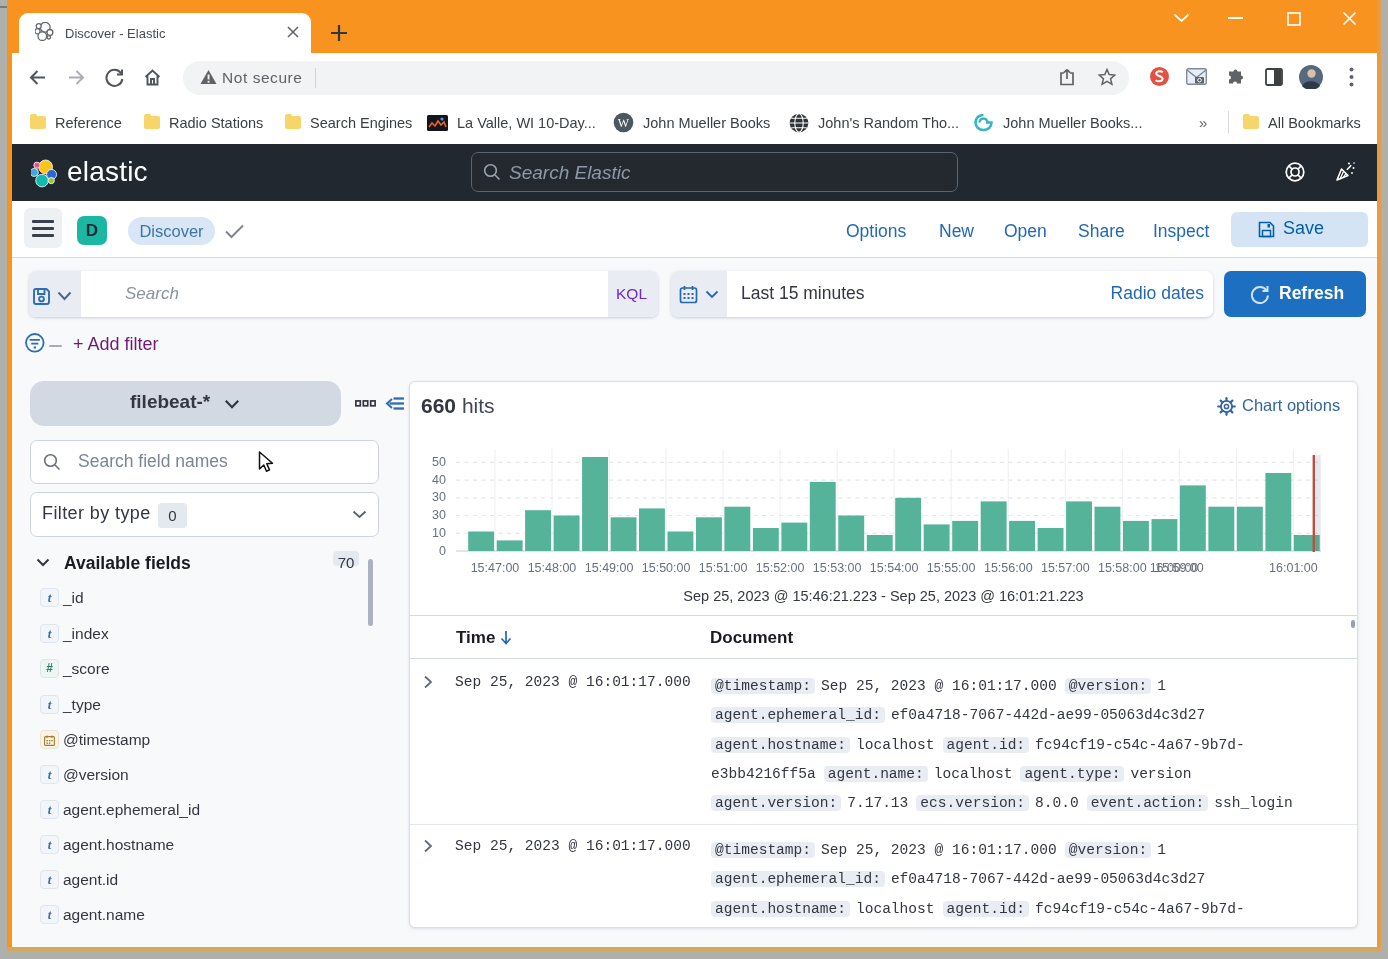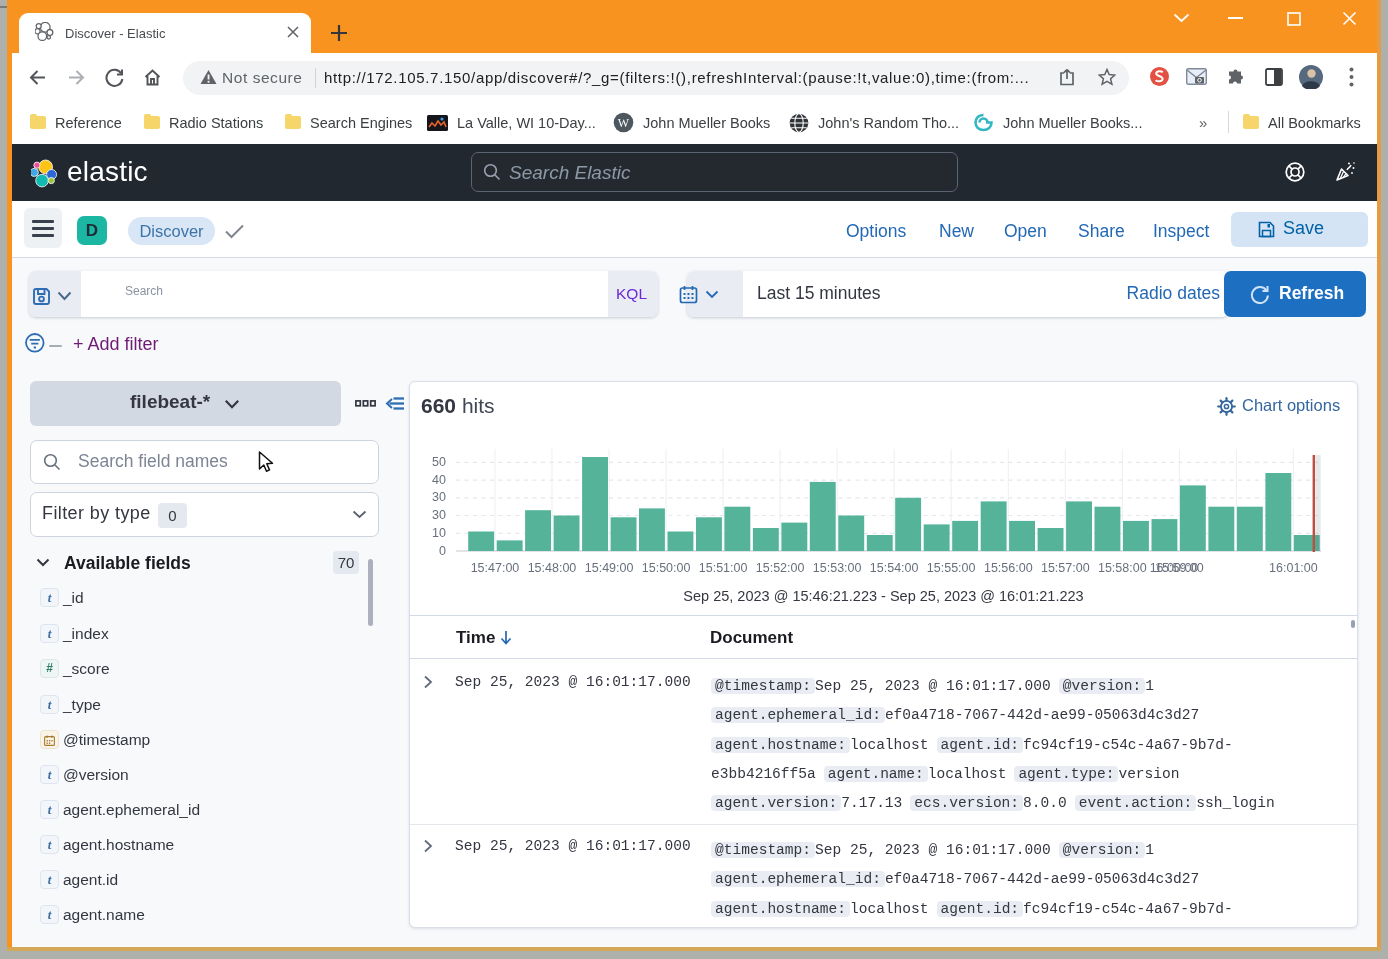--- a/index.html
+++ b/index.html
@@ -39,39 +39,39 @@
 #discover-pill { left:128px; top:217px; width:87px; height:28px; background:#D8E6F6; border-radius:14px; color:#3D74A8; font-size:16.5px; text-align:center; line-height:28px; }
 .navlink { position:absolute; top:221px; font-size:17.5px; color:#2268B5; }
 #savebtn { left:1231px; top:212px; width:137px; height:35px; background:#D4E4F5; border-radius:6px; color:#07C; }
 #savebtn span { position:absolute; left:52px; top:6px; font-size:18px; color:#0061A6; }
 
 #appbg { left:12px; top:258px; width:1365px; height:689px; background:#F8F9FB; }
 
 #qbar { left:29px; top:271px; width:629px; height:46px; background:#fff; border-radius:7px; box-shadow:0 1px 3px rgba(110,120,140,0.35); }
 #qbar .seg-l { position:absolute; left:0; top:0; width:52px; height:46px; background:#E9EDF3; border-radius:7px 0 0 7px; }
 #qbar .seg-r { position:absolute; right:0; top:0; width:50px; height:46px; background:#E9EDF3; border-radius:0 7px 7px 0; }
-#qbar .ph { position:absolute; left:96px; top:13px; font-size:12px; color:#8B93A1; }
+#qbar .ph { position:absolute; left:96px; top:13px; font-size:17px; color:#8B93A1;font-style:italic; }
 #qbar .kql { position:absolute; right:11px; top:14px; font-size:15.5px; color:#6d28d9; }
-#dbar { left:687px; top:271px; width:542px; height:46px; background:#fff; border-radius:7px; box-shadow:0 1px 3px rgba(110,120,140,0.35); }
+#dbar { left:671px; top:271px; width:542px; height:46px; background:#fff; border-radius:7px; box-shadow:0 1px 3px rgba(110,120,140,0.35); }
 #dbar .seg-l { position:absolute; left:0; top:0; width:56px; height:46px; background:#E9EDF3; border-radius:7px 0 0 7px; }
 #dbar .val { position:absolute; left:70px; top:12px; font-size:17.5px; color:#343741; }
 #dbar .show { position:absolute; right:9px; top:12px; font-size:17.5px; color:#2268B5; }
 #refresh { left:1224px; top:271px; width:142px; height:46px; background:#1D6FC2; border-radius:7px; }
 #refresh span { position:absolute; left:55px; top:12px; font-size:17.5px; font-weight:bold; color:#fff; }
 #addfilter { left:73px; top:334px; font-size:18px; color:#701a75; }
 
-#fbbtn { left:30px; top:381px; width:311px; height:45px; background:#D3D9E3; border-radius:6px; }
+#fbbtn { left:30px; top:381px; width:311px; height:45px; background:#D3D9E3; border-radius:14px; }
 #fbbtn span { position:absolute; left:100px; top:10px; font-size:19px; font-weight:bold; color:#343741; }
 #fsearch { left:30px; top:440px; width:349px; height:44px; background:#fff; border:1px solid #CED4DE; border-radius:7px; }
 #fsearch span { position:absolute; left:47px; top:10px; font-size:17.5px; color:#7D8595; }
 #ftype { left:30px; top:492px; width:349px; height:45px; background:#fff; border:1px solid #CED4DE; border-radius:7px; }
 #ftype .lbl { position:absolute; left:11px; top:10px; font-size:18px; color:#343741; letter-spacing:0.4px; }
 #ftype .cnt { position:absolute; left:127px; top:10px; width:29px; height:25px; background:#E4E8EF; border-radius:4px; font-size:15px; color:#343741; text-align:center; line-height:25px; }
 #avail { left:64px; top:553px; font-size:17.5px; font-weight:bold; color:#1A1C21; }
-#avail70 { left:333px; top:551px; width:26px; height:23px; background:#E4E8EF; border-radius:4px; font-size:15px; color:#343741; text-align:center; line-height:23px; }
+#avail70 { left:333px; top:551px; width:26px; height:15px; background:#E4E8EF; border-radius:4px; font-size:15px; color:#343741; text-align:center; line-height:23px; }
 #sscroll { left:368px; top:559px; width:5px; height:67px; background:#ABB2BE; border-radius:2.5px; }
 .frow { position:absolute; left:40px; height:19px; display:flex; align-items:center; }
 .fbadge { width:19px; height:19px; border-radius:4px; font-size:13px; text-align:center; line-height:19px; margin-right:4px; flex:none; }
 .fb-t { background:#F2F6FB; border:1px solid #DFE5EE; color:#3D6C9E; font-family:"Liberation Serif",serif; font-style:italic; font-weight:bold; line-height:17px; }
 .fb-n { background:#EDF6F2; border:1px solid #DEE8E3; color:#2E7D68; font-weight:bold; font-size:12px; line-height:17px; }
 .fb-cal { background:#FAF3E8; border:1px solid #EEE3CF; }
 .fname { font-size:15.5px; color:#343741; }
 
 #panel { left:409px; top:381px; width:949px; height:547px; background:#fff; border:1px solid #D9DEE8; border-radius:6px; box-shadow:0 1px 3px rgba(110,120,140,0.2); overflow:hidden; }
 #hits { left:421px; top:394px; font-size:21px; color:#343741; }
@@ -81,42 +81,41 @@
 #caption { left:409px; top:588px; width:949px; text-align:center; font-size:14.5px; color:#343741; }
 
 #thead-top { left:410px; top:615px; width:947px; height:1px; background:#D3DAE6; }
 #thead-bot { left:410px; top:658px; width:947px; height:1px; background:#D3DAE6; }
 #th-time { left:456px; top:628px; font-size:17px; font-weight:bold; color:#1A1C21; }
 #th-doc { left:710px; top:628px; font-size:17px; font-weight:bold; color:#1A1C21; }
 #rowsep { left:410px; top:824px; width:947px; height:1px; background:#E3E6EB; }
 .mono { font-family:"Liberation Mono",monospace; font-size:14.56px; color:#343741; white-space:pre; }
 .ts { position:absolute; left:455px; }
 .dline { position:absolute; left:711px; }
-.pill { background:#E9EDF3; border-radius:4px; padding:0 4px; margin-right:0; }
+.pill { background:#E9EDF3; border-radius:4px; padding:0 4px; margin-right:6px; }
 .pill.pm { margin-left:8px; }
 .dline span { vertical-align:baseline; }
 #paneldot { left:1351px; top:620px; width:4px; height:8px; background:#98A2B3; border-radius:2px; }
 </style>
 </head>
 <body>
 
 <div class="abs" id="behindline"></div>
 <div class="abs" id="titlebar"></div>
 <div class="abs" id="border-l"></div>
 <div class="abs" id="border-r"></div>
 <div class="abs" id="border-b"></div>
 <div class="abs" id="tab">
   <span class="title">Discover - Elastic</span>
 </div>
 
 <div class="abs" id="toolbar"></div>
 <div class="abs" id="omnibox">
   <span class="notsecure">Not secure</span>
   <span class="sep"></span>
-  <span class="url">http://172.105.7.150/app/discover#/?_g=(filters:!(),refreshInterval:(pause:!t,value:0),time:(from:...</span>
 </div>
 
 <div class="abs" id="bookmarks"></div>
 
 <div class="abs" id="khead"></div>
 <div class="abs" id="klogo-text">elastic</div>
 <div class="abs" id="ksearch">
     <span>Search Elastic</span>
   </div>
 <div class="abs" id="knav"></div>

